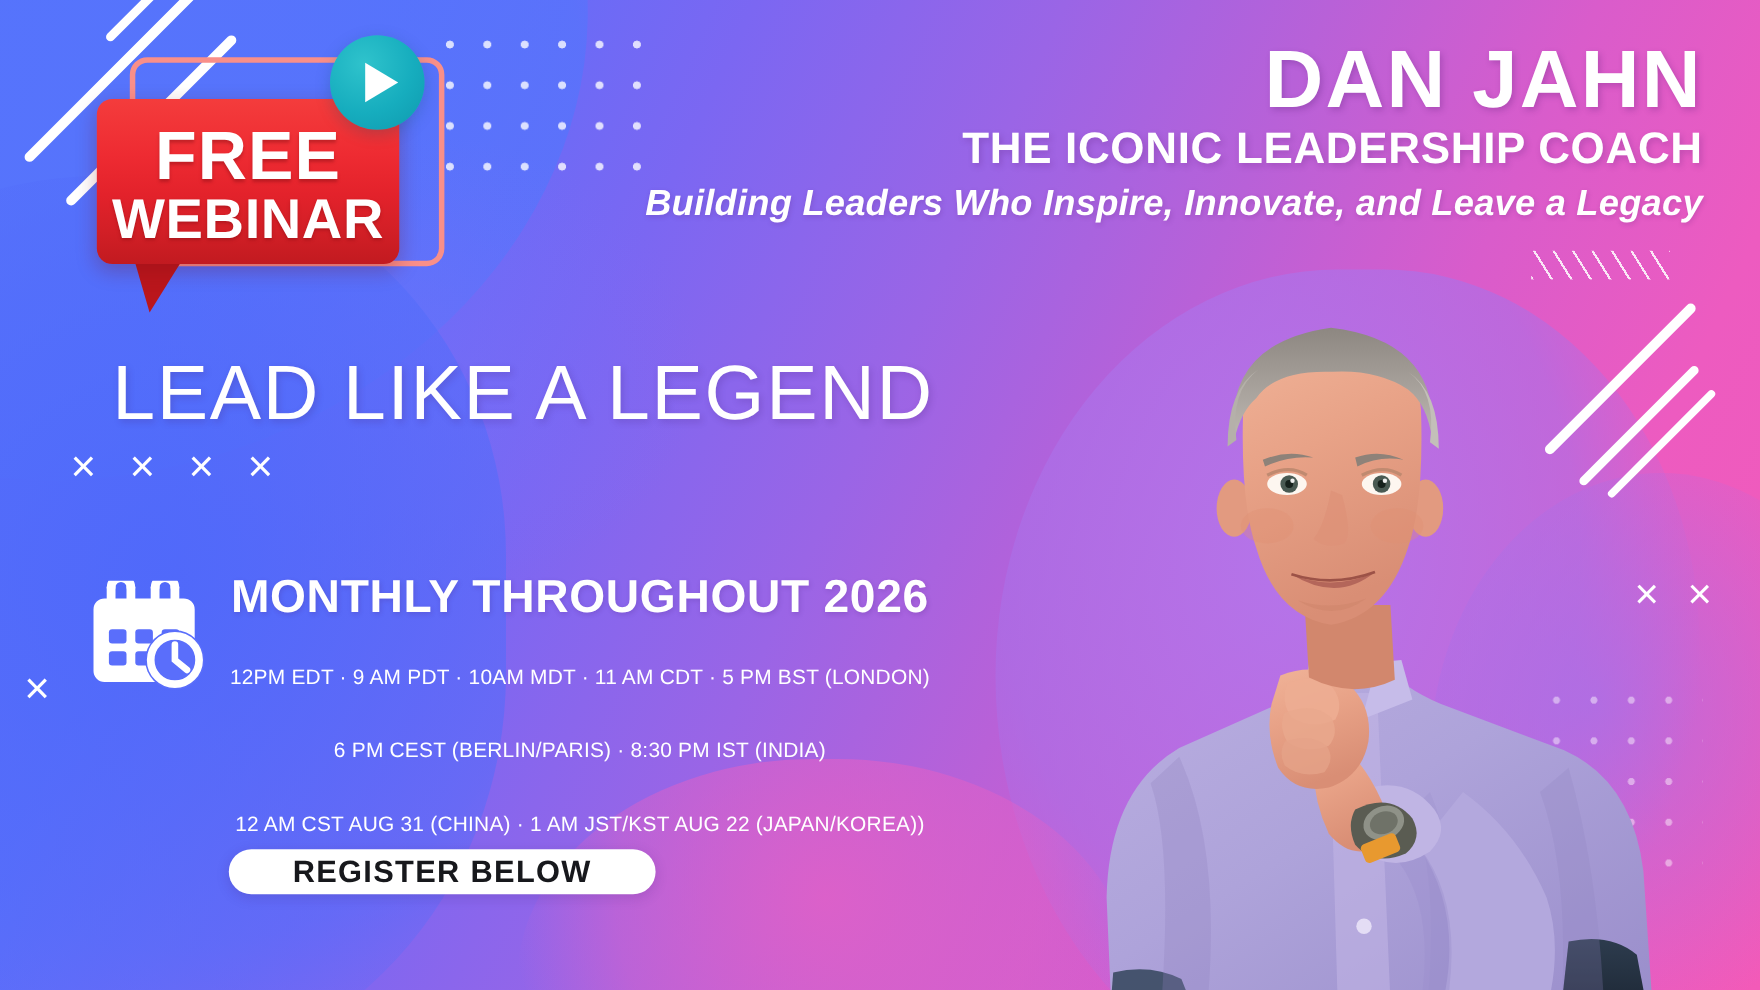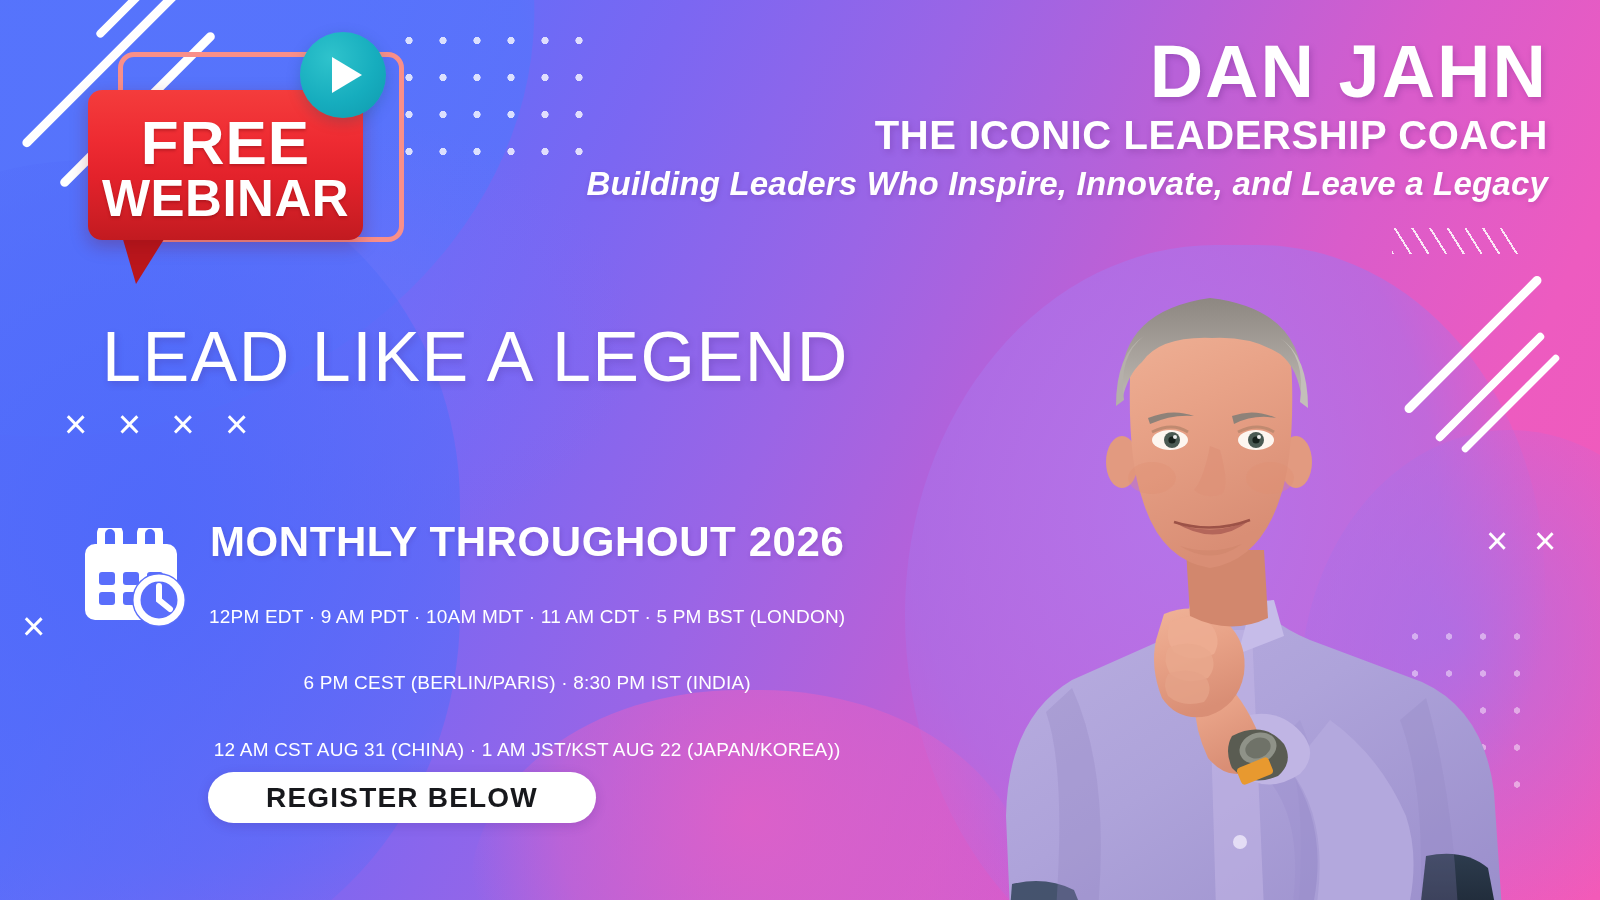--- a/index.html
+++ b/index.html
@@ -208,21 +208,21 @@
     margin-bottom: 12px;
     text-shadow: 1px 2px 5px rgba(70,30,120,.2);
   }
   .date-line {
     font-size: 19px; font-weight: 400; letter-spacing: .2px; line-height: 1.44; margin-top: 39px;
   }
 
   
   .cta {
     position:absolute; left: 208px; top: 772px;
-    width: 388px; height: 51px;
+    width: 388px; height: 41px;
     background:#fff; border-radius: 26px;
     display:flex; align-items:center; justify-content:center;
     color:#17181c; font-size: 28px; font-weight: 800; letter-spacing: 1.2px;
     box-shadow: 0 3px 12px rgba(60,20,110,.18);
     cursor:pointer;
   }
 </style>
 </head>
 <body>
 

